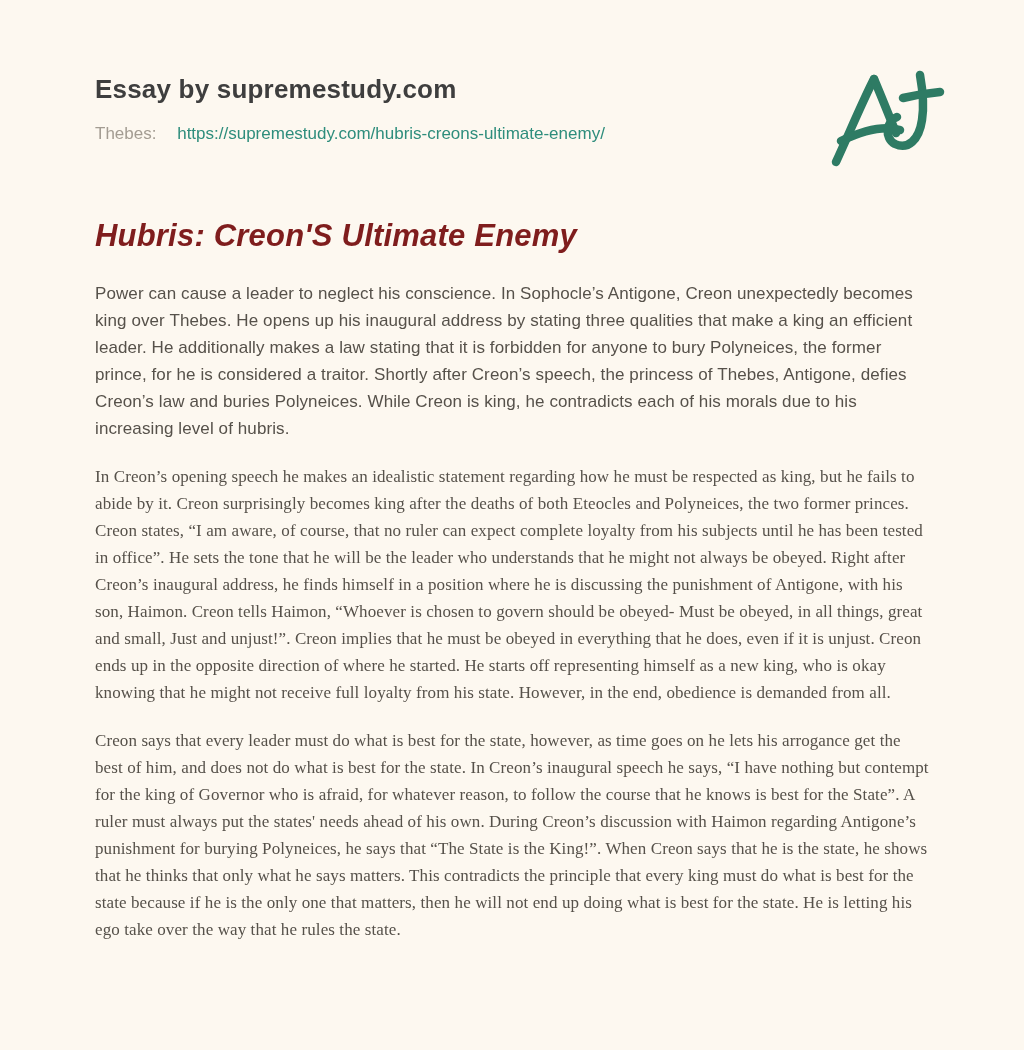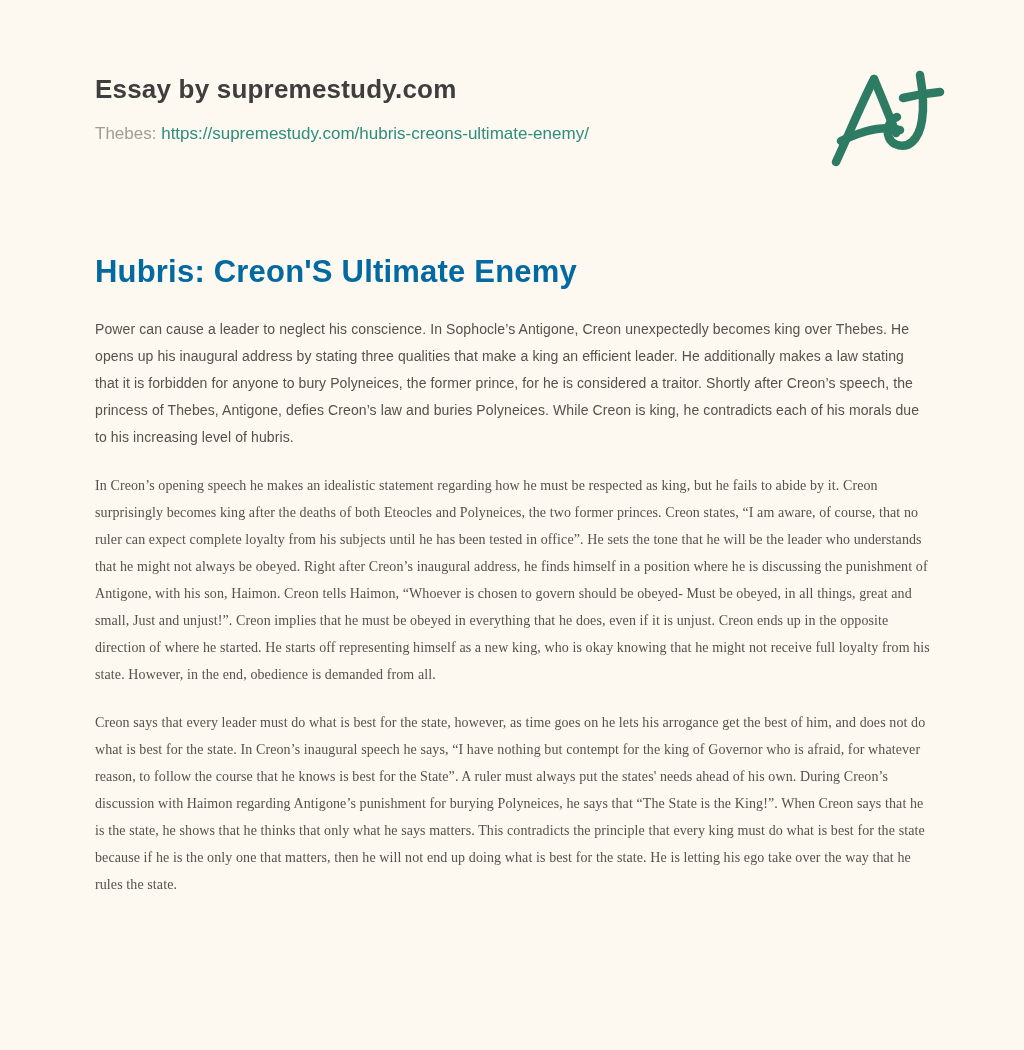--- a/index.html
+++ b/index.html
@@ -34,42 +34,44 @@
     font-size: 17px;
     line-height: 22px;
   }
   .source-label {
     color: #a39c92;
   }
   .source-url {
     color: #2e8d7c;
     text-decoration: none;
     cursor: pointer;
+    margin-left: 16px;
   }
   .logo {
     position: absolute;
     top: 68px;
     right: 76px;
     width: 124px;
     height: 104px;
   }
   .essay-title {
-    margin: 108px 94px 0 95px;
+    margin: 72px 94px 0 95px;
     font-size: 31px;
     line-height: 38px;
     font-weight: 700;
-    color: #0369a1;
+    color: #7f1d1d;
     letter-spacing: 0.2px;
+    font-style: italic;
   }
   .essay-body {
     margin: 25px 94px 0 95px;
   }
   .essay-body p {
     margin: 0;
-    font-size: 14px;
+    font-size: 17px;
     line-height: 27px;
     color: #56514a;
     letter-spacing: 0.1px;
   }
   .essay-body p + p {
     margin-top: 21px;
     font-family: Liberation Serif, serif;
   }
 </style>
 </head>

